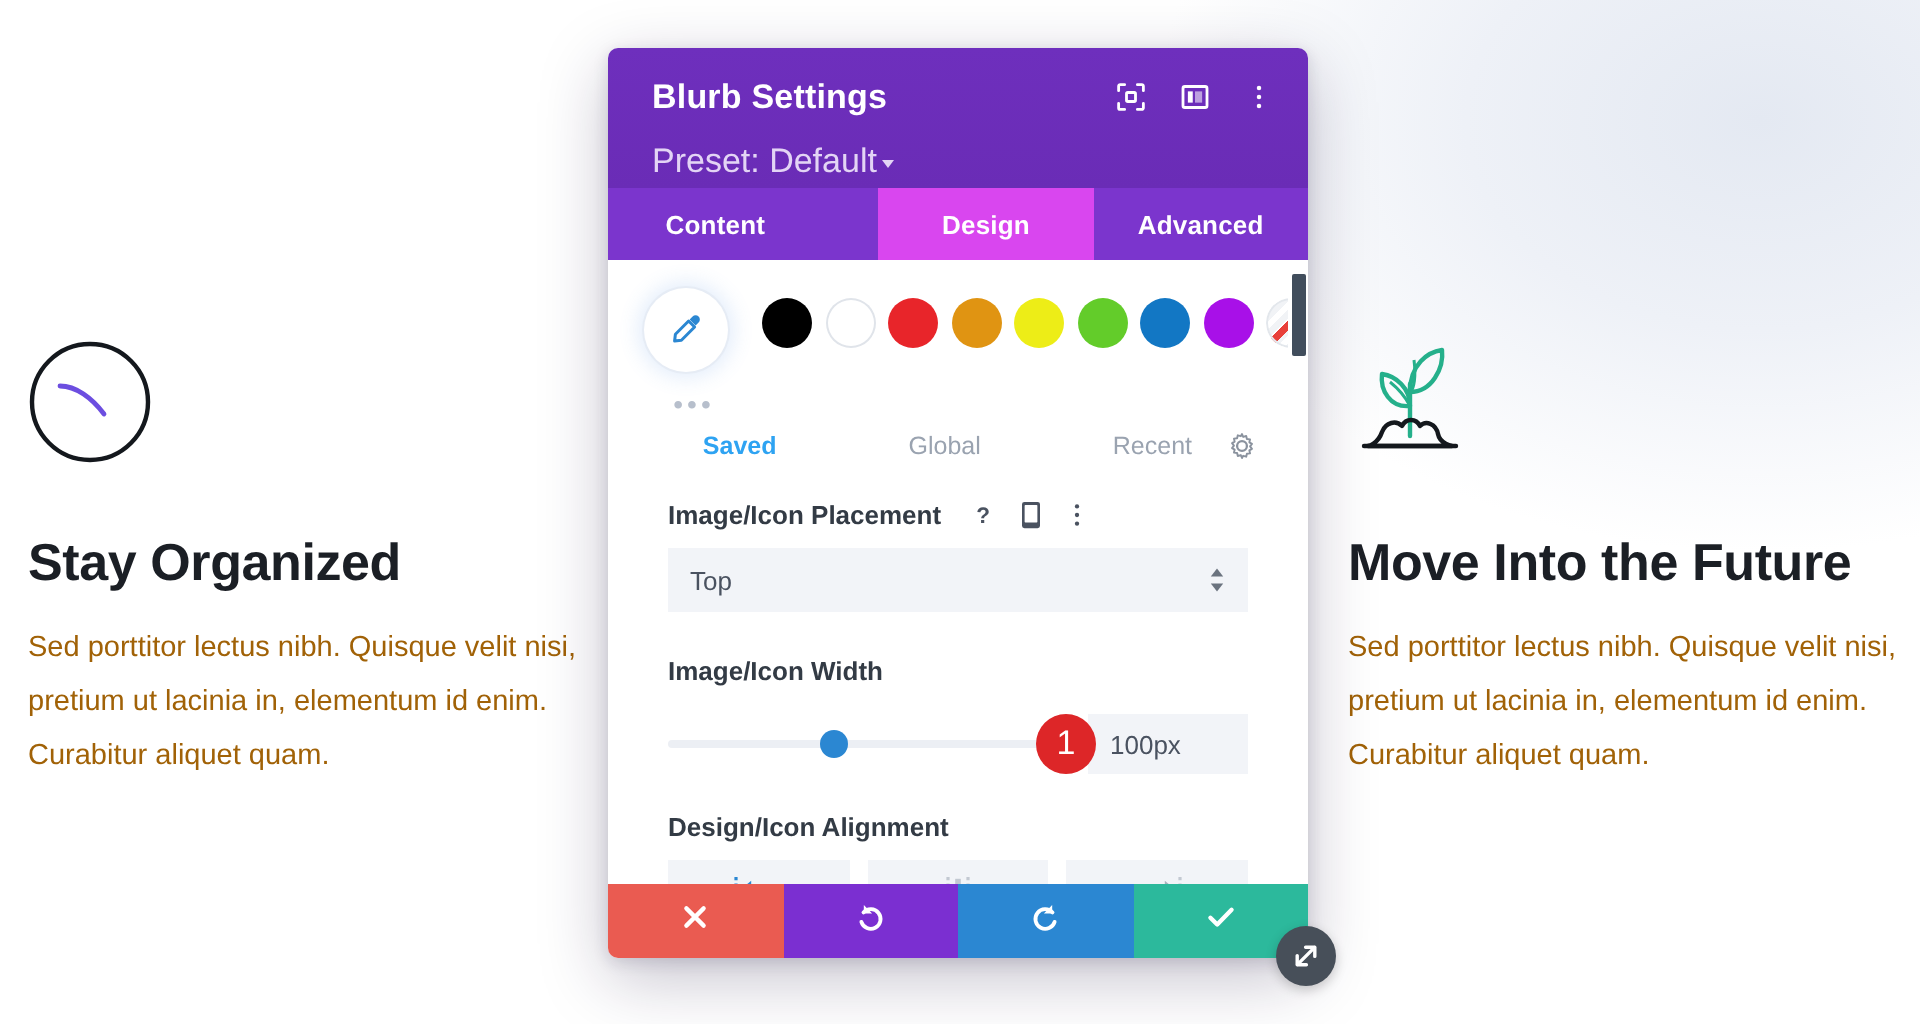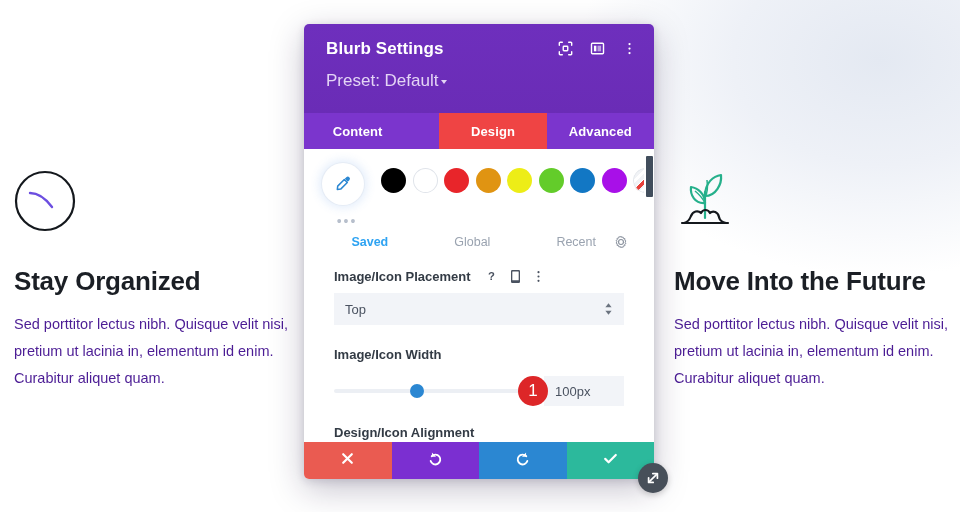--- a/index.html
+++ b/index.html
@@ -37,21 +37,21 @@
     font-size: 26px;
     font-weight: bold;
     color: #1b1f25;
     letter-spacing: -0.2px;
     margin-bottom: 14px;
   }
 
   .blurb-text {
     font-size: 14.5px;
     line-height: 1.86;
-    color: #4c1d95;
+    color: #a16207;
     max-width: 280px;
   }
 
   
   .modal {
     position: absolute;
     left: 304px;
     top: 24px;
     width: 350px;
     height: 455px;
@@ -63,21 +63,21 @@
     flex-direction: column;
   }
 
   .modal-header {
     background: #6c2eb9;
     background: linear-gradient(180deg,#6e2fbd 0%, #6a2cb6 100%);
     border-radius: 5px 5px 0 0;
     padding: 14px 24px 12px 22px;
     position: relative;
     flex: 0 0 auto;
-    height: 89px;
+    height: 70px;
   }
   .modal-title {
     color: #fff;
     font-size: 17px;
     font-weight: bold;
     letter-spacing: 0.1px;
     line-height: 1.25;
   }
   .modal-preset {
     color: #e3d4f5;
@@ -115,21 +115,21 @@
     flex: 1;
     display: flex;
     align-items: center;
     justify-content: center;
     color: #fff;
     font-size: 13px;
     font-weight: bold;
     letter-spacing: 0.1px;
     cursor: pointer;
   }
-  .tab.active { background: #ef4444; margin-left: 28px; }
+  .tab.active { background: #d946ef; margin-left: 28px; }
 
   
   .modal-body {
     flex: 1 1 auto;
     background: #fff;
     position: relative;
     overflow: hidden;
   }
 
   .scroll-area { padding: 0; height: 100%; position: relative; }

